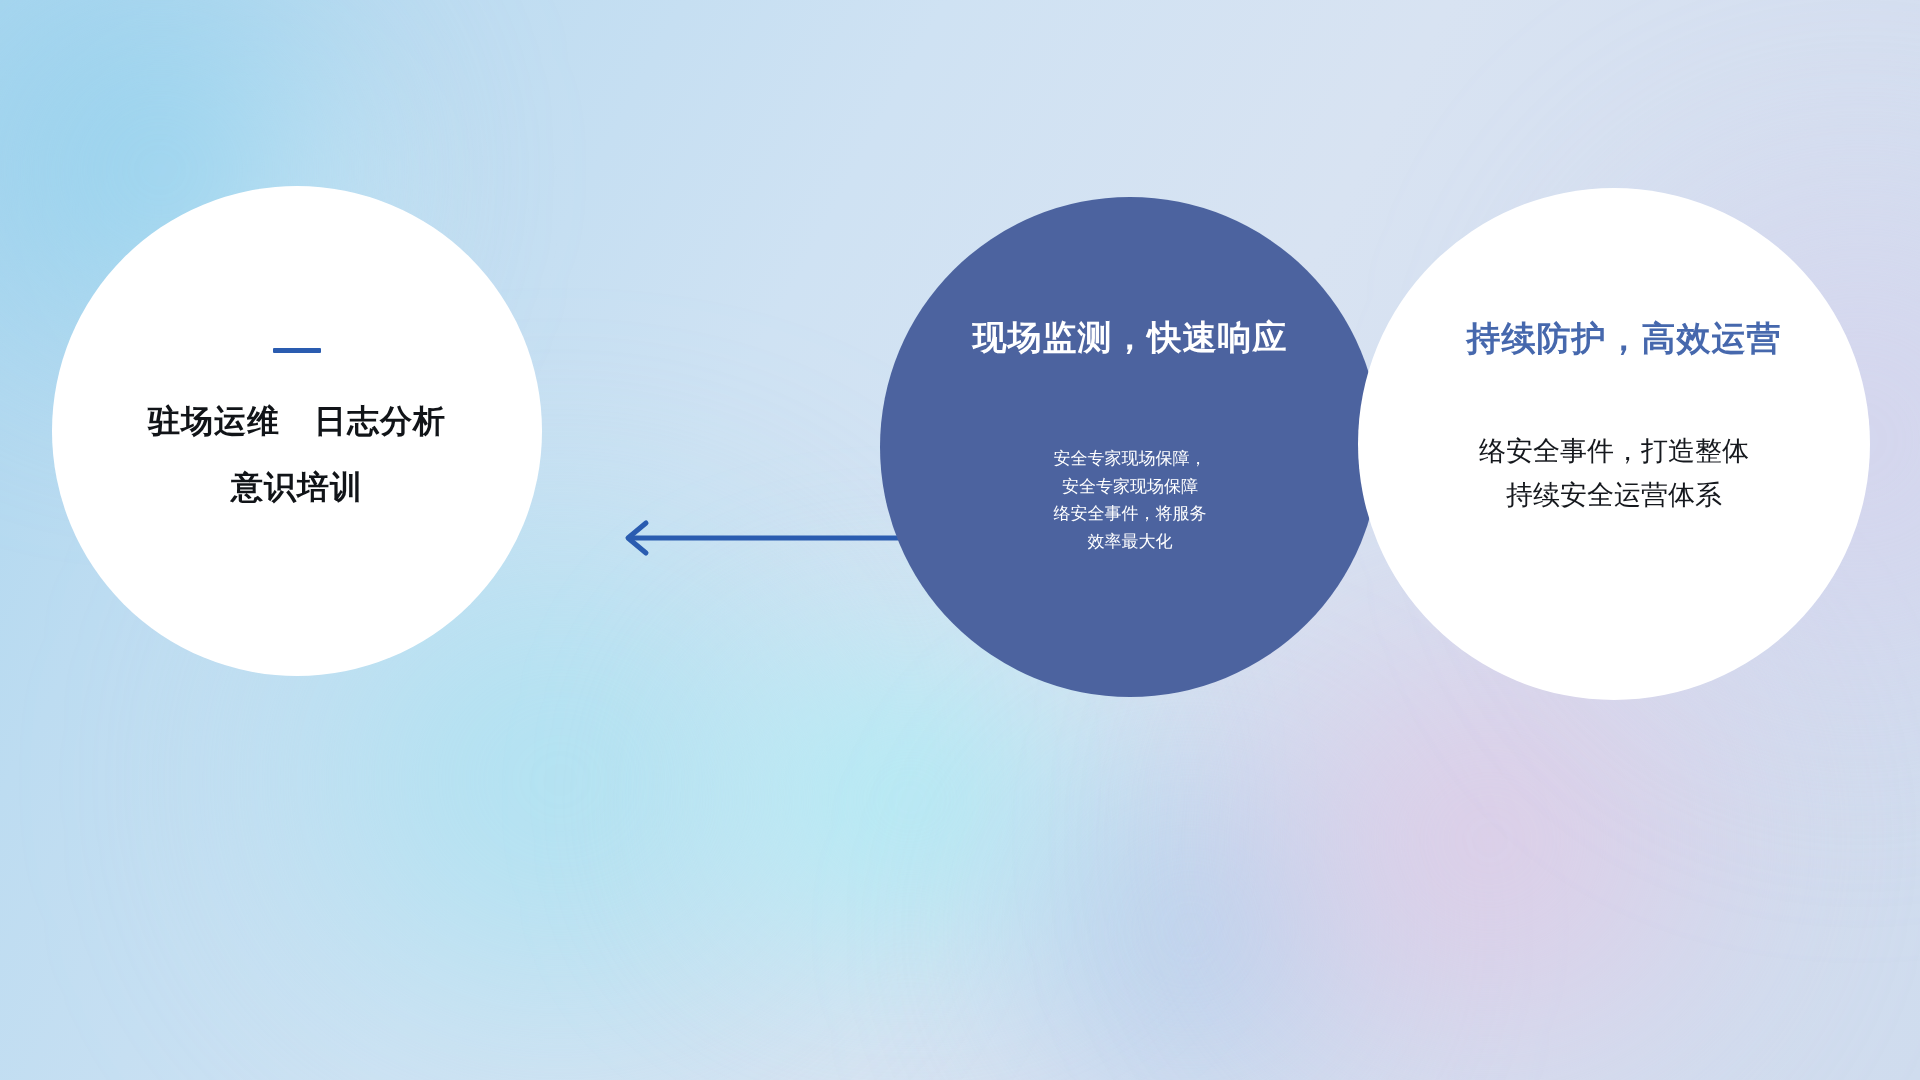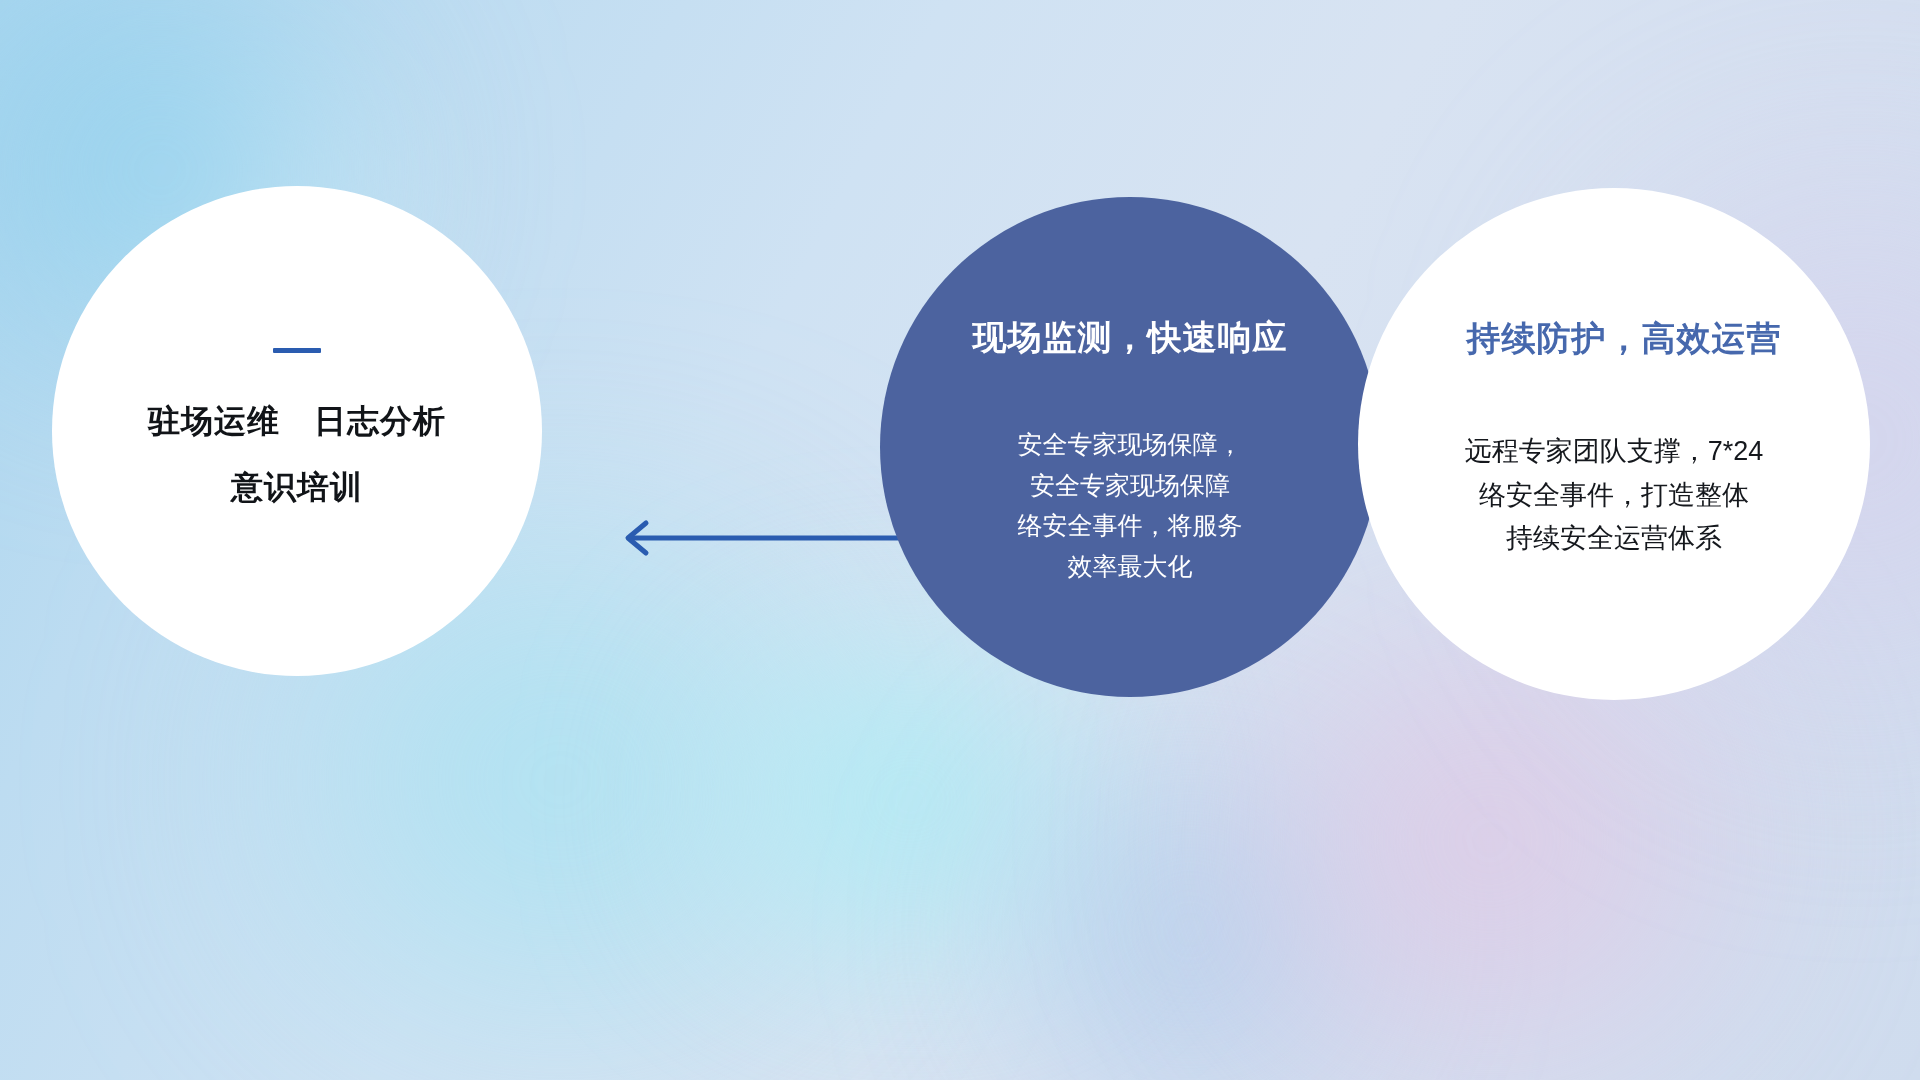--- a/index.html
+++ b/index.html
@@ -79,23 +79,23 @@
     background:#4c639f;
     z-index:2;
     display:flex;flex-direction:column;align-items:center;
   }
   .circle-mid .title{
     margin-top:118px;
     font-size:34px;font-weight:bold;color:#ffffff;
     letter-spacing:1px;white-space:nowrap;
   }
   .circle-mid .body{
-    margin-top:63px;
+    margin-top:84px;
     width:320px;text-align:center;
-    font-size:25px;color:#ffffff;line-height:1.62;
+    font-size:17px;color:#ffffff;line-height:1.62;
     font-weight:400;
   }
 
   .circle-right{
     left:1358px;top:188px;width:512px;height:512px;
     background:#ffffff;
     z-index:3;
     display:flex;flex-direction:column;align-items:center;
   }
   .circle-right .title{
@@ -153,19 +153,18 @@
       <span class="bodyline">安全专家现场保障，</span>
       <span class="bodyline">安全专家现场保障</span>
       <span class="bodyline">络安全事件，将服务</span>
       <span class="bodyline">效率最大化</span>
     </div>
   </div>
 
   <div class="circle circle-right">
     <div class="title">持续防护，高效运营</div>
     <div class="body">
-      <span class="bodyline">远程专家团队支撑，7*24</span>
       <span class="bodyline">络安全事件，打造整体</span>
       <span class="bodyline">持续安全运营体系</span>
     </div>
   </div>
 
 </div>
 
 </body></html>

